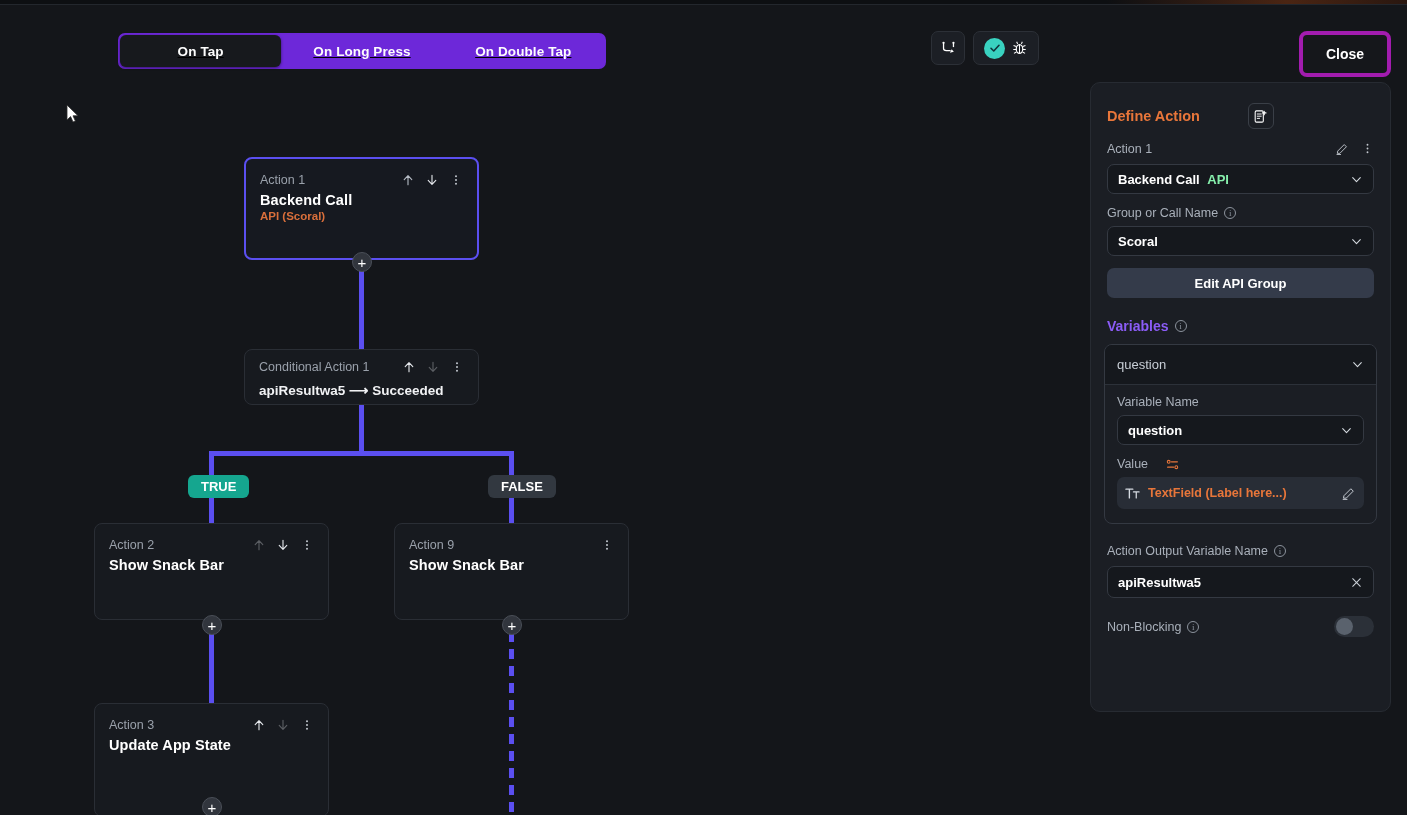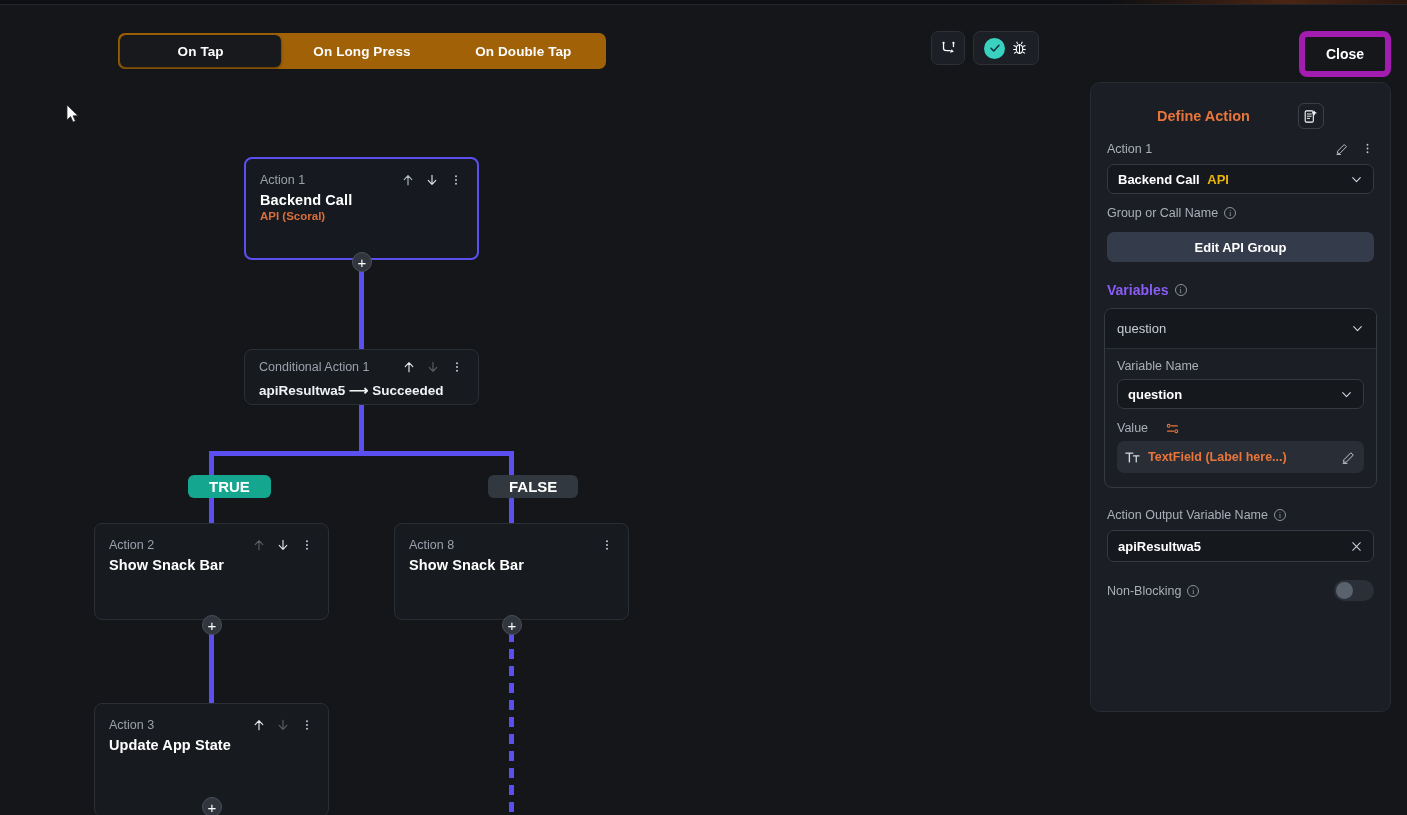--- a/index.html
+++ b/index.html
@@ -22,22 +22,22 @@
   }
   .top-strip .hairline {
     position: absolute; left: 0; bottom: 0; width: 100%; height: 1px;
     background: #23272d;
   }
 
   
   .tabs {
     position: absolute; left: 118px; top: 33px;
     width: 488px; height: 36px;
-    background: #a16207; border-radius: 7px;
-    display: flex; align-items: center; padding: 2px;
+    background: #6d28d9; border-radius: 7px;
+    display: flex; align-items: center; padding: 2px; text-decoration: underline;
   }
   .tab {
     flex: 1; height: 32px; display: flex; align-items: center; justify-content: center;
     font-size: 13.5px; font-weight: bold; color: #fdfdfd;
     border-radius: 6px; cursor: pointer; letter-spacing: .1px;
   }
   .tab.active { background: #17191d; box-shadow: 0 1px 3px rgba(0,0,0,.5); }
 
   
   .tool-btn {
@@ -52,21 +52,21 @@
     gap: 6px; padding: 0 5px;
   }
   .check-circle {
     width: 21px; height: 21px; border-radius: 50%;
     background: #39d2c0; display: flex; align-items: center; justify-content: center;
   }
 
   
   .close-btn {
     position: absolute; left: 1299px; top: 31px; width: 92px; height: 46px;
-    background: #15171b; border: 6px solid #a21caf; border-radius: 8px;
+    background: #15171b; border: 4px solid #a21caf; border-radius: 8px;
     display: flex; align-items: center; justify-content: center;
     font-size: 14px; font-weight: bold; color: #ffffff; cursor: pointer;
   }
 
   
   .canvas { position: absolute; left: 0; top: 5px; width: 1090px; height: 810px; overflow: hidden; }
   .node {
     position: absolute; background: #171a1f; border: 1px solid #2a2e35;
     border-radius: 8px;
   }
@@ -91,39 +91,39 @@
   
   .conn { position: absolute; background: #5b4ff0; }
   .plus-btn {
     position: absolute; width: 20px; height: 20px; border-radius: 50%;
     background: #31353d; border: 1px solid #4a4f58;
     display: flex; align-items: center; justify-content: center;
     color: #fff; font-size: 15px; line-height: 1; cursor: pointer; z-index: 4;
     font-family: "Liberation Sans", sans-serif;
   }
   .branch-pill {
-    position: absolute; height: 23px; border-radius: 6px; padding: 0 21px;
+    position: absolute; height: 23px; border-radius: 6px; padding: 0 13px;
     display: flex; align-items: center; justify-content: flex-start;
-    font-size: 15px; font-weight: bold; color: #fff; z-index: 5;
+    font-size: 13px; font-weight: bold; color: #fff; z-index: 5;
   }
   .pill-true { background: #15a68f; }
   .pill-false { background: #323840; }
   .dashed-line {
     position: absolute; width: 5px;
     background-image: linear-gradient(#5b4ff0 60%, rgba(0,0,0,0) 0%);
     background-size: 5px 17px; background-repeat: repeat-y;
   }
 
   
   .panel {
     position: absolute; left: 1090px; top: 82px; width: 301px; height: 630px;
     background: #1b1e24; border: 1px solid #272b32; border-radius: 10px;
   }
   .panel-head {
-    display: flex; align-items: center; justify-content: center;
+    display: flex; align-items: center; justify-content: flex-start;
     padding: 20px 16px 0 16px;
     gap: 48px;
   }
   .panel-title { font-size: 14.5px; font-weight: bold; color: #e8763a; }
   .note-btn {
     width: 26px; height: 26px; border: 1px solid #3a3f47; border-radius: 6px;
     display: flex; align-items: center; justify-content: center; cursor: pointer;
   }
   .row-label {
     display: flex; align-items: center; gap: 6px;
@@ -301,21 +301,21 @@
               <circle cx="12" cy="18.5" r="1.7" fill="#c2c7ce"></circle>
             </svg>
         </span>
       </div>
       <div class="node-title">Show Snack Bar</div>
     </div>
     <div class="plus-btn" style="left:202px; top:610px;">+</div>
 
     <div class="node" style="left:394px; top:518px; width:235px; height:97px;">
       <div class="node-head">
-        <span class="node-sub">Action 8</span>
+        <span class="node-sub">Action 9</span>
         <span class="node-actions">
           <svg class="ic" viewBox="0 0 24 24">
               <circle cx="12" cy="5.5" r="1.7" fill="#c2c7ce"></circle>
               <circle cx="12" cy="12" r="1.7" fill="#c2c7ce"></circle>
               <circle cx="12" cy="18.5" r="1.7" fill="#c2c7ce"></circle>
             </svg>
         </span>
       </div>
       <div class="node-title">Show Snack Bar</div>
     </div>
@@ -368,32 +368,38 @@
             <circle cx="12" cy="5" r="1.7" fill="#c2c7ce"></circle>
             <circle cx="12" cy="12" r="1.7" fill="#c2c7ce"></circle>
             <circle cx="12" cy="19" r="1.7" fill="#c2c7ce"></circle>
           </svg>
       </span>
     </div>
 
     <div class="select" style="margin:8px 16px 0 16px;">
       <span style="font-size:13px;font-weight:bold;color:#ffffff;">
         <span>Backend Call</span>
-        <span style="color:#eab308;margin-left:4px;">API</span>
+        <span style="color:#86efac;margin-left:4px;">API</span>
       </span>
       <svg class="chev" viewBox="0 0 24 24">
           <path d="M5 8.5 L12 16 L19 8.5" stroke="#d3d8de" stroke-width="2" fill="none" stroke-linecap="round" stroke-linejoin="round"></path>
         </svg>
     </div>
 
     <div class="row-label" style="margin:12px 16px 0 16px;">
       <span>Group or Call Name</span>
       <span class="info-i">i</span>
     </div>
 
+    <div class="select" style="margin:6px 16px 0 16px;">
+      <span class="val">Scoral</span>
+      <svg class="chev" viewBox="0 0 24 24">
+          <path d="M5 8.5 L12 16 L19 8.5" stroke="#d3d8de" stroke-width="2" fill="none" stroke-linecap="round" stroke-linejoin="round"></path>
+        </svg>
+    </div>
 
     <div class="edit-api" style="margin:12px 16px 0 16px;">
       <span>Edit API Group</span>
     </div>
 
     <div class="row-label" style="margin:20px 16px 0 16px;">
       <span class="sec-label">Variables</span>
       <span class="info-i">i</span>
     </div>
 

